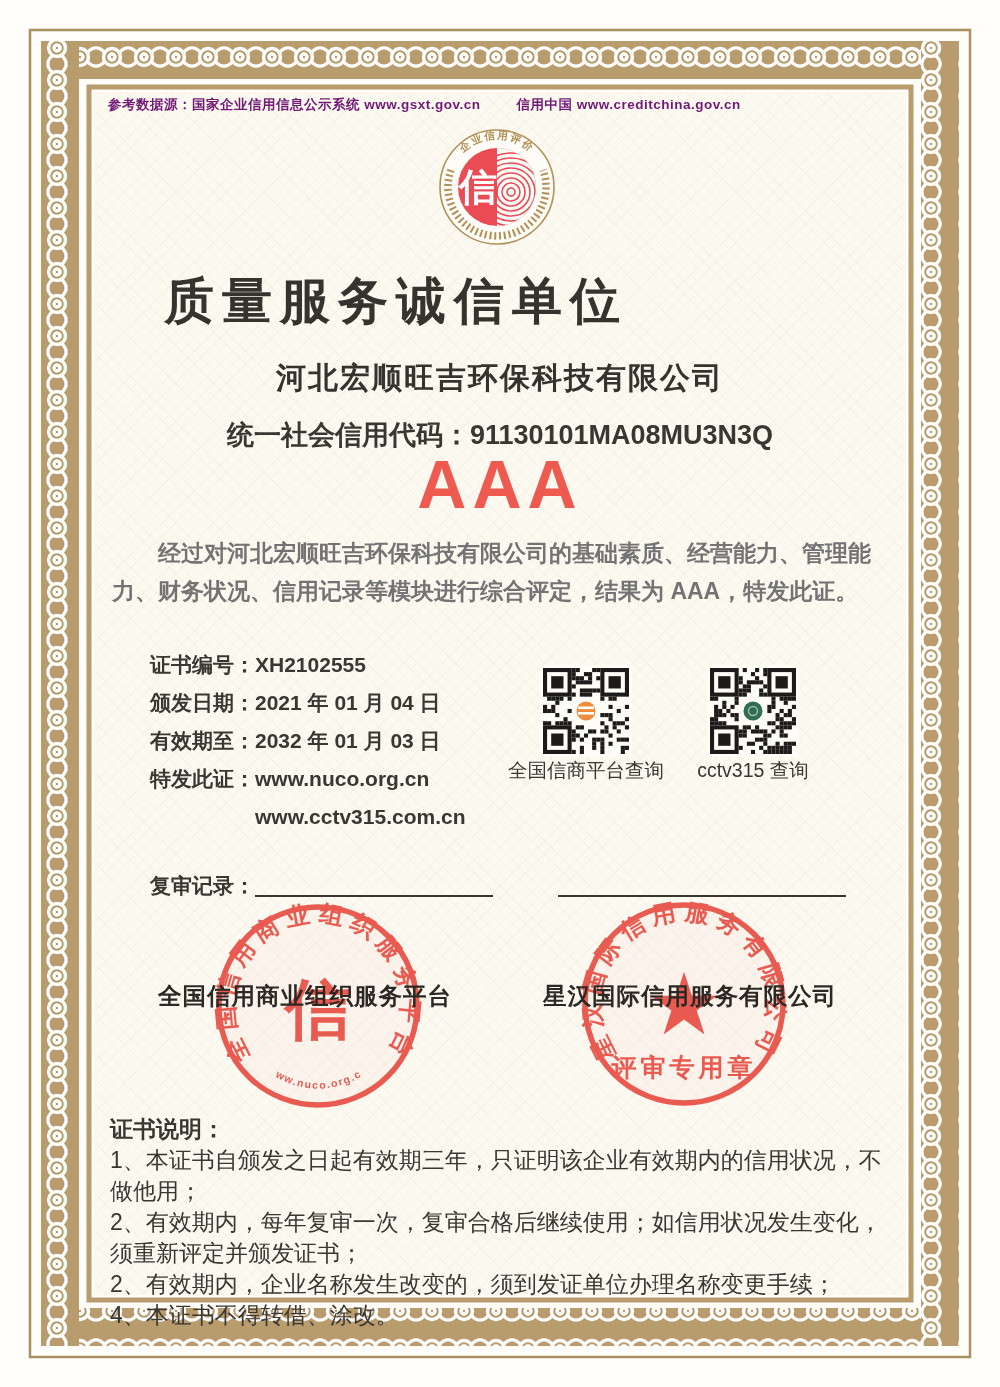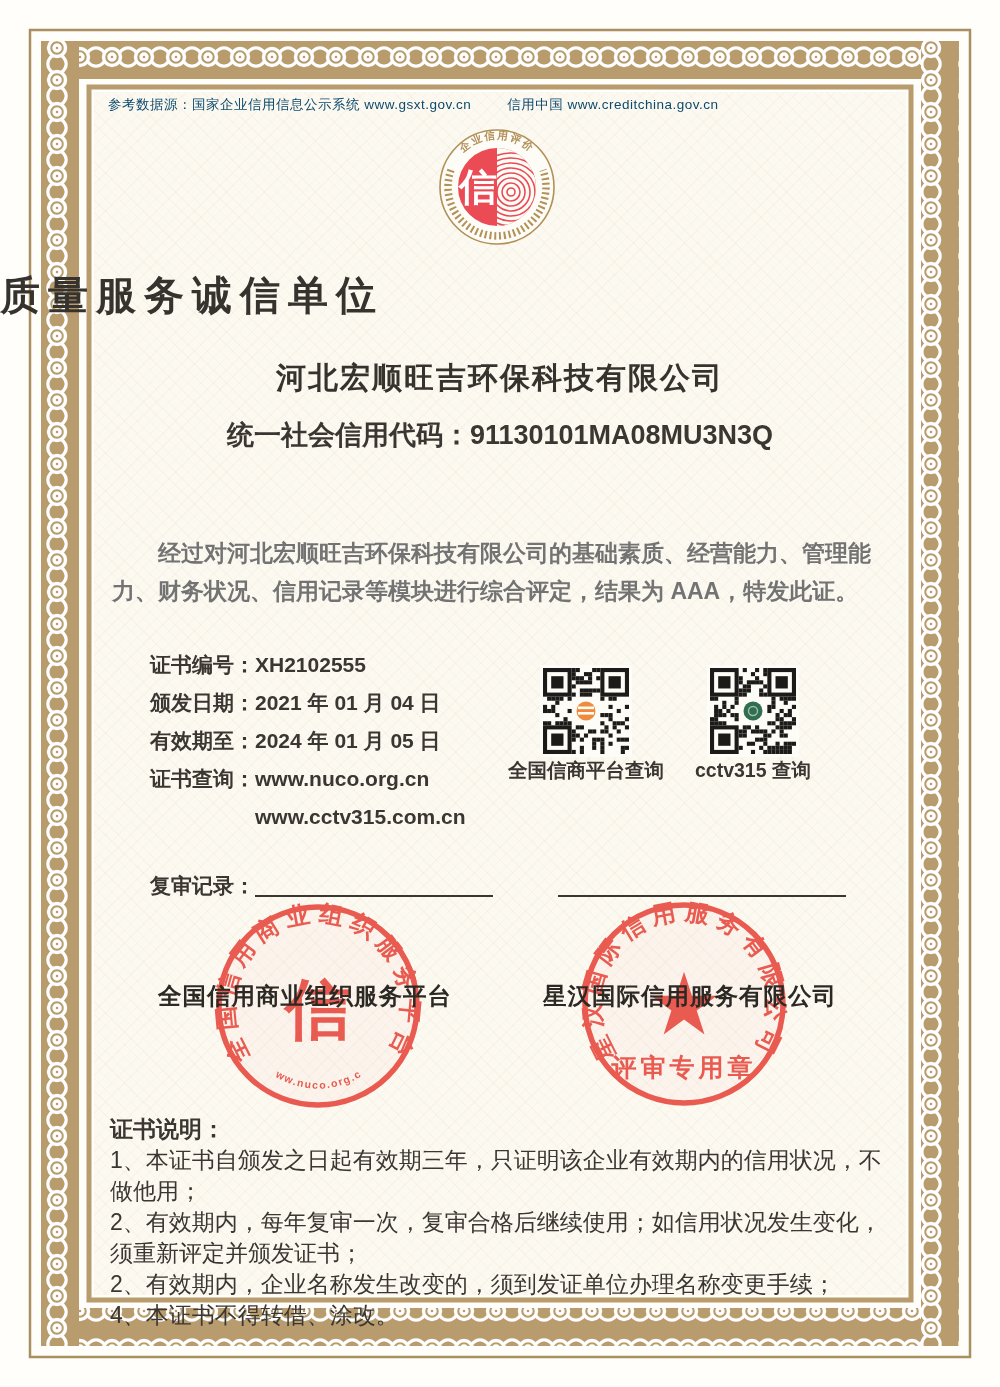--- a/index.html
+++ b/index.html
@@ -12,34 +12,34 @@
   .border-svg{position:absolute;left:0;top:0;z-index:1;}
   .content-bg{
     position:absolute;left:94px;top:92px;width:812px;height:1203px;z-index:1;
     background-color:#fcf9f1;
     background-image:
       repeating-linear-gradient(45deg, rgba(186,158,110,0.06) 0 1px, transparent 1px 9px),
       repeating-linear-gradient(-45deg, rgba(186,158,110,0.06) 0 1px, transparent 1px 9px);
   }
   .z2{z-index:2;}
   .z3{z-index:3;}
-  .source-line{left:108px;top:96px;width:800px;font-size:13.5px;font-weight:400;color:#0c4a6e;letter-spacing:0.5px;}
+  .source-line{left:108px;top:96px;width:800px;font-size:13.5px;font-weight:700;color:#701a75;letter-spacing:0.5px;}
   .source-line .gap{display:inline-block;width:36px;}
-  .title{left:0;top:268px;width:792px;text-align:left;font-size:40px;font-weight:800;color:#36332e;letter-spacing:8px;}
+  .title{left:0;top:268px;width:792px;text-align:center;font-size:50px;font-weight:800;color:#36332e;letter-spacing:8px;}
   .company{left:0;top:358px;width:1000px;text-align:center;font-size:30px;font-weight:700;color:#36332e;letter-spacing:2px;}
   .code-line{left:0;top:417px;width:1000px;text-align:center;font-size:27px;font-weight:600;}
   .rating{left:0;top:445px;width:1000px;text-align:center;font-size:68px;font-weight:700;color:#ef5a50;letter-spacing:6px;}
   .paragraph{left:112px;top:535px;width:778px;font-size:23px;line-height:37.5px;font-weight:600;text-indent:2em;text-align:left;color:#737373;}
   .details{left:150px;top:646px;font-size:21px;font-weight:600;}
   .details .row{height:38px;line-height:38px;white-space:nowrap;}
   .details .row.cont{padding-left:105px;}
   .qr{width:92px;height:92px;}
   .qr1{left:540px;top:665px;}
   .qr2{left:707px;top:665px;}
-  .qr-label{top:757px;font-size:19.5px;font-weight:700;text-align:center;white-space:nowrap;}
+  .qr-label{top:757px;font-size:19.5px;font-weight:400;text-align:center;white-space:nowrap;}
   .qr-label.l1{left:498px;width:176px;}
   .qr-label.l2{left:683px;width:140px;}
   .review-label{left:150px;top:872px;font-size:21px;font-weight:600;}
   .review-line{top:895px;height:0;border-bottom:2px solid #3a3631;}
   .review-line.one{left:255px;width:238px;}
   .review-line.two{left:558px;width:288px;}
   .seal{width:212px;height:212px;opacity:0.88;}
   .seal-left{left:212px;top:900px;}
   .seal-right{left:578px;top:898px;}
   .issuer{top:980px;width:360px;text-align:center;font-size:23.5px;font-weight:700;color:#2c2925;letter-spacing:1px;white-space:nowrap;}
@@ -124,27 +124,28 @@
         <circle cx="14" cy="5" r="29"></circle>
       <circle cx="14" cy="5" r="34"></circle>
         <circle cx="14" cy="5" r="39"></circle>
     </g>
     <text x="-19" y="13" font-size="38" fill="#ffffff" font-weight="bold" text-anchor="middle">信</text>
   </svg>
 
   <div class="abs z2 title">质量服务诚信单位</div>
   <div class="abs z2 company">河北宏顺旺吉环保科技有限公司</div>
   <div class="abs z2 code-line">统一社会信用代码：91130101MA08MU3N3Q</div>
+  <div class="abs z2 rating">AAA</div>
   <div class="abs z2 paragraph">经过对河北宏顺旺吉环保科技有限公司的基础素质、经营能力、管理能力、财务状况、信用记录等模块进行综合评定，结果为 AAA，特发此证。</div>
 
   <div class="abs z2 details">
     <div class="row"><span>证书编号</span><span>：</span><span>XH2102555</span></div>
     <div class="row"><span>颁发日期</span><span>：</span><span>2021 年 01 月 04 日</span></div>
-    <div class="row"><span>有效期至</span><span>：</span><span>2024 年 01 月 05 日</span></div>
-    <div class="row"><span>证书查询</span><span>：</span><span>www.nuco.org.cn</span></div>
+    <div class="row"><span>有效期至</span><span>：</span><span>2032 年 01 月 03 日</span></div>
+    <div class="row"><span>特发此证</span><span>：</span><span>www.nuco.org.cn</span></div>
     <div class="row cont">www.cctv315.com.cn</div>
   </div>
 
   <div class="abs z2 qr qr1" id="qr1">
       <svg width="92" height="92" viewBox="0 0 92 92">
         <rect width="92" height="92" fill="#fdfcf6"></rect>
         <rect x="31.666666666666664" y="3" width="4.095238095238095" height="4.095238095238095" fill="#1d1b19"></rect>
         <rect x="35.76190476190476" y="3" width="4.095238095238095" height="4.095238095238095" fill="#1d1b19"></rect>
         <rect x="52.14285714285714" y="3" width="4.095238095238095" height="4.095238095238095" fill="#1d1b19"></rect>
         <rect x="56.238095238095234" y="3" width="4.095238095238095" height="4.095238095238095" fill="#1d1b19"></rect>

